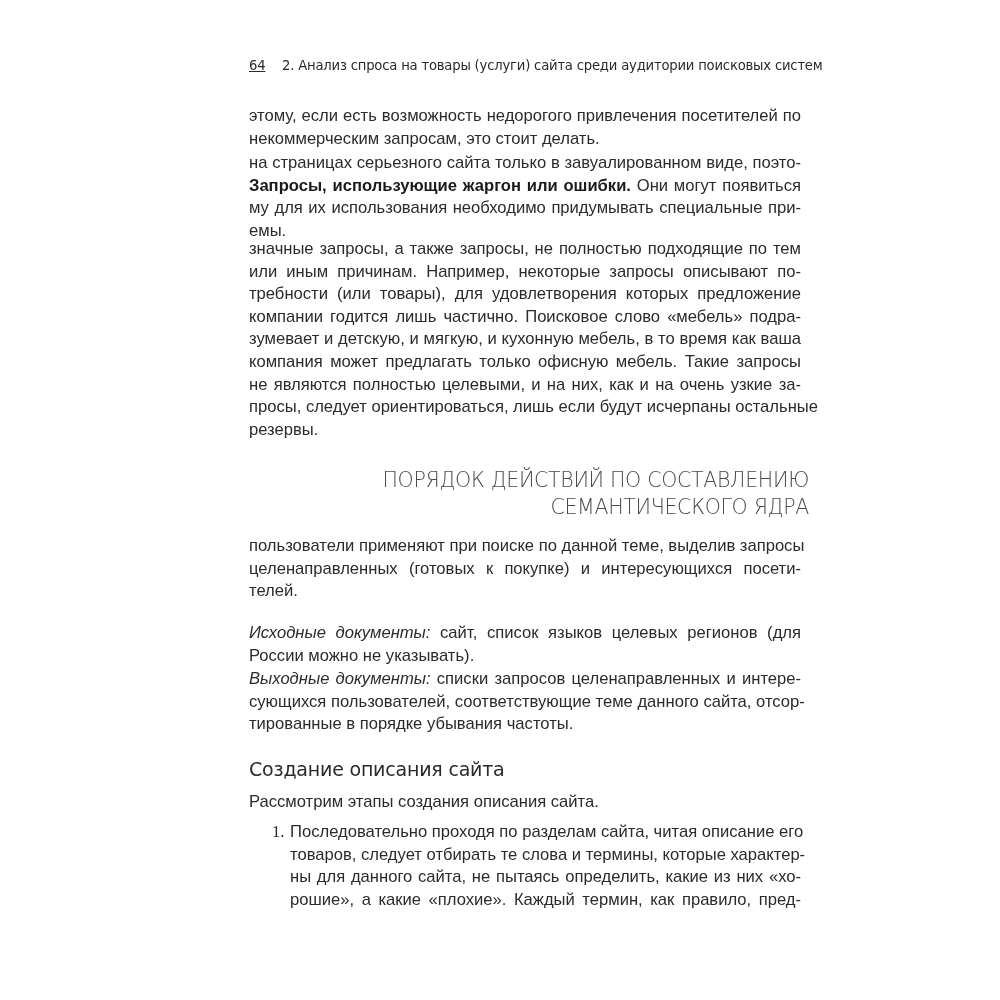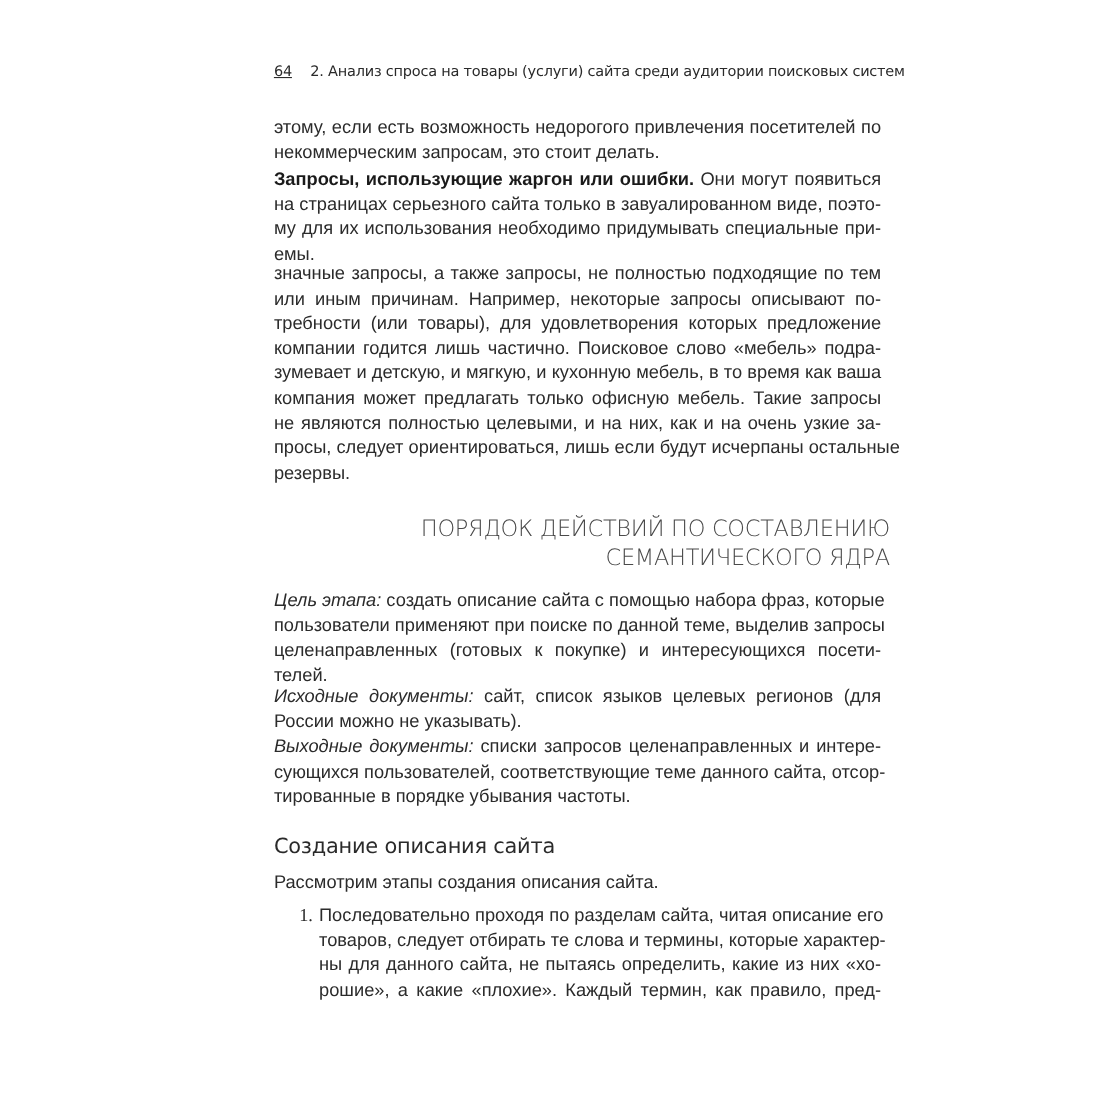--- a/index.html
+++ b/index.html
@@ -25,22 +25,22 @@
   <div class="runhead">
     <span class="pnum">64</span><span>2. Анализ спроса на товары (услуги) сайта среди аудитории поисковых систем</span>
   </div>
 
   <div class="body" style="top:105px;">
     <div class="line">этому, если есть возможность недорогого привлечения посетителей по</div>
     <div class="line last">некоммерческим запросам, это стоит делать.</div>
   </div>
 
   <div class="body" style="top:152px;">
+    <div class="line">на страницах серьезного сайта только в завуалированном виде, поэто-</div>
     <div class="line"><b>Запросы, использующие жаргон или ошибки.</b><span> Они могут появиться</span></div>
-    <div class="line">на страницах серьезного сайта только в завуалированном виде, поэто-</div>
     <div class="line">му для их использования необходимо придумывать специальные при-</div>
     <div class="line last">емы.</div>
   </div>
 
   <div class="body" style="top:238px;">
     <div class="line">значные запросы, а также запросы, не полностью подходящие по тем</div>
     <div class="line">или иным причинам. Например, некоторые запросы описывают по-</div>
     <div class="line">требности (или товары), для удовлетворения которых предложение</div>
     <div class="line">компании годится лишь частично. Поисковое слово «мебель» подра-</div>
     <div class="line">зумевает и детскую, и мягкую, и кухонную мебель, в то время как ваша</div>
@@ -49,21 +49,20 @@
     <div class="line">просы, следует ориентироваться, лишь если будут исчерпаны остальные</div>
     <div class="line last">резервы.</div>
   </div>
 
   <div class="h1" style="top:467px;">
     <div class="hl">ПОРЯДОК ДЕЙСТВИЙ ПО СОСТАВЛЕНИЮ</div>
     <div class="hl">СЕМАНТИЧЕСКОГО ЯДРА</div>
   </div>
 
   <div class="body" style="top:535px;">
-    <div class="line"><i>Цель этапа:</i><span> создать описание сайта с помощью набора фраз, которые</span></div>
     <div class="line">пользователи применяют при поиске по данной теме, выделив запросы</div>
     <div class="line">целенаправленных (готовых к покупке) и интересующихся посети-</div>
     <div class="line last">телей.</div>
   </div>
 
   <div class="body" style="top:622px;">
     <div class="line"><i>Исходные документы:</i><span> сайт, список языков целевых регионов (для</span></div>
     <div class="line last">России можно не указывать).</div>
   </div>
 

